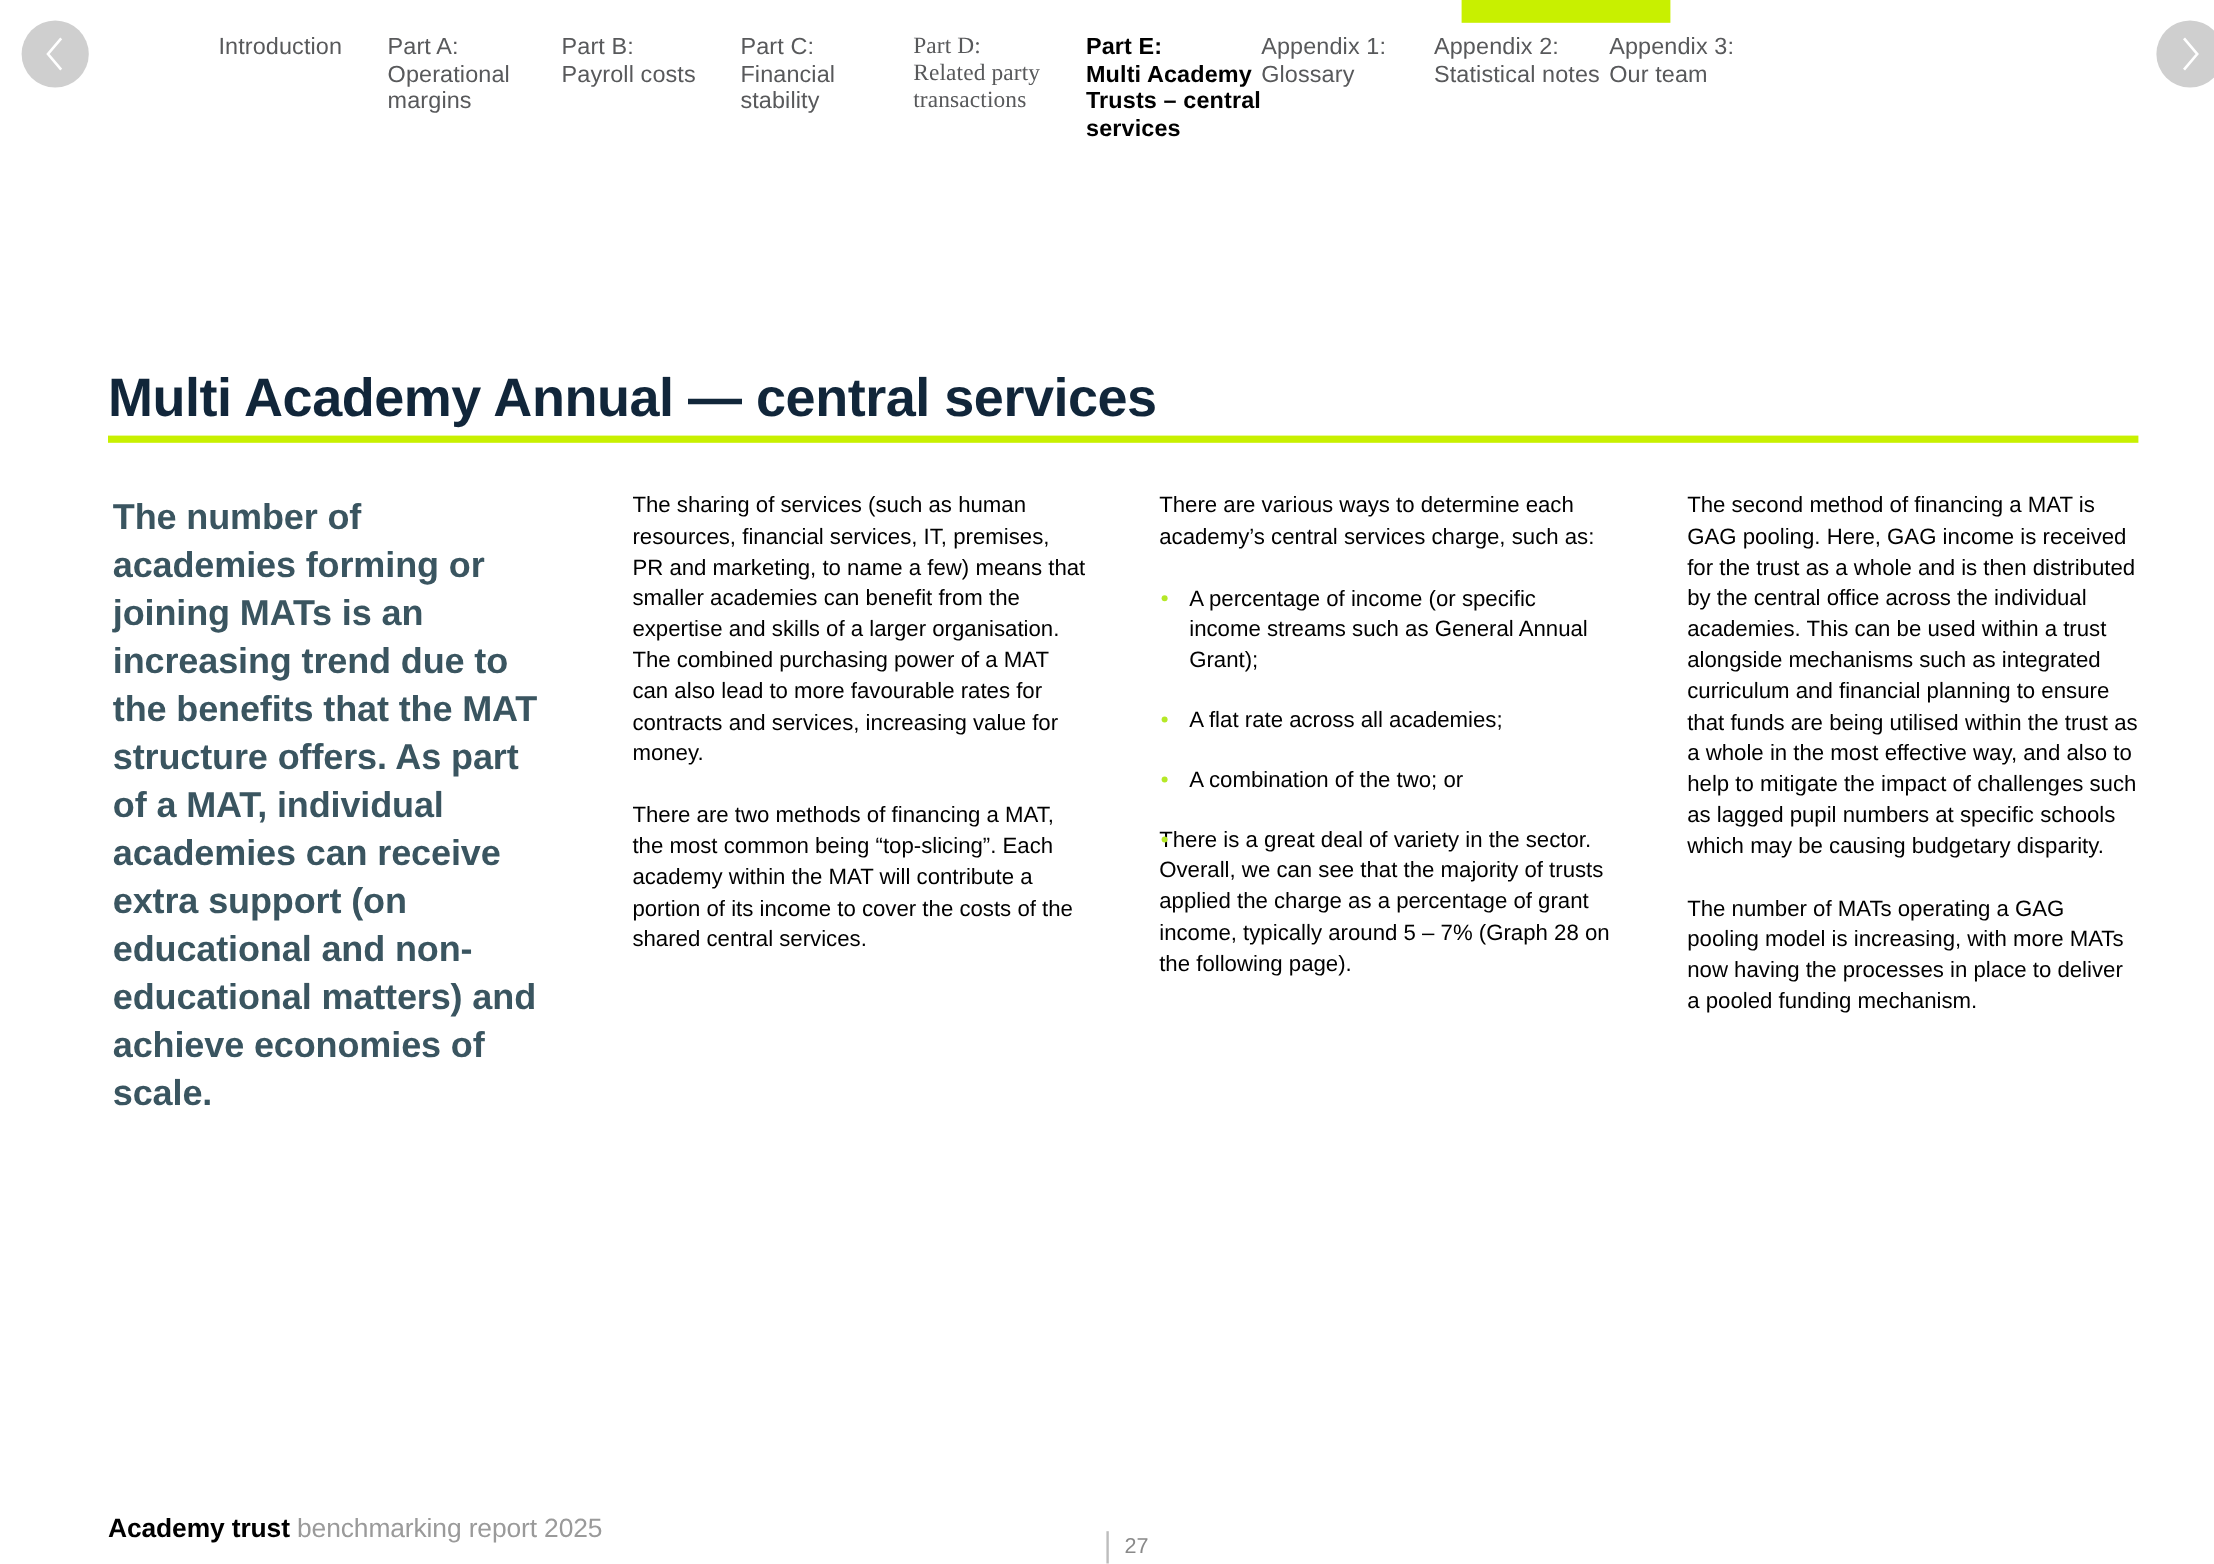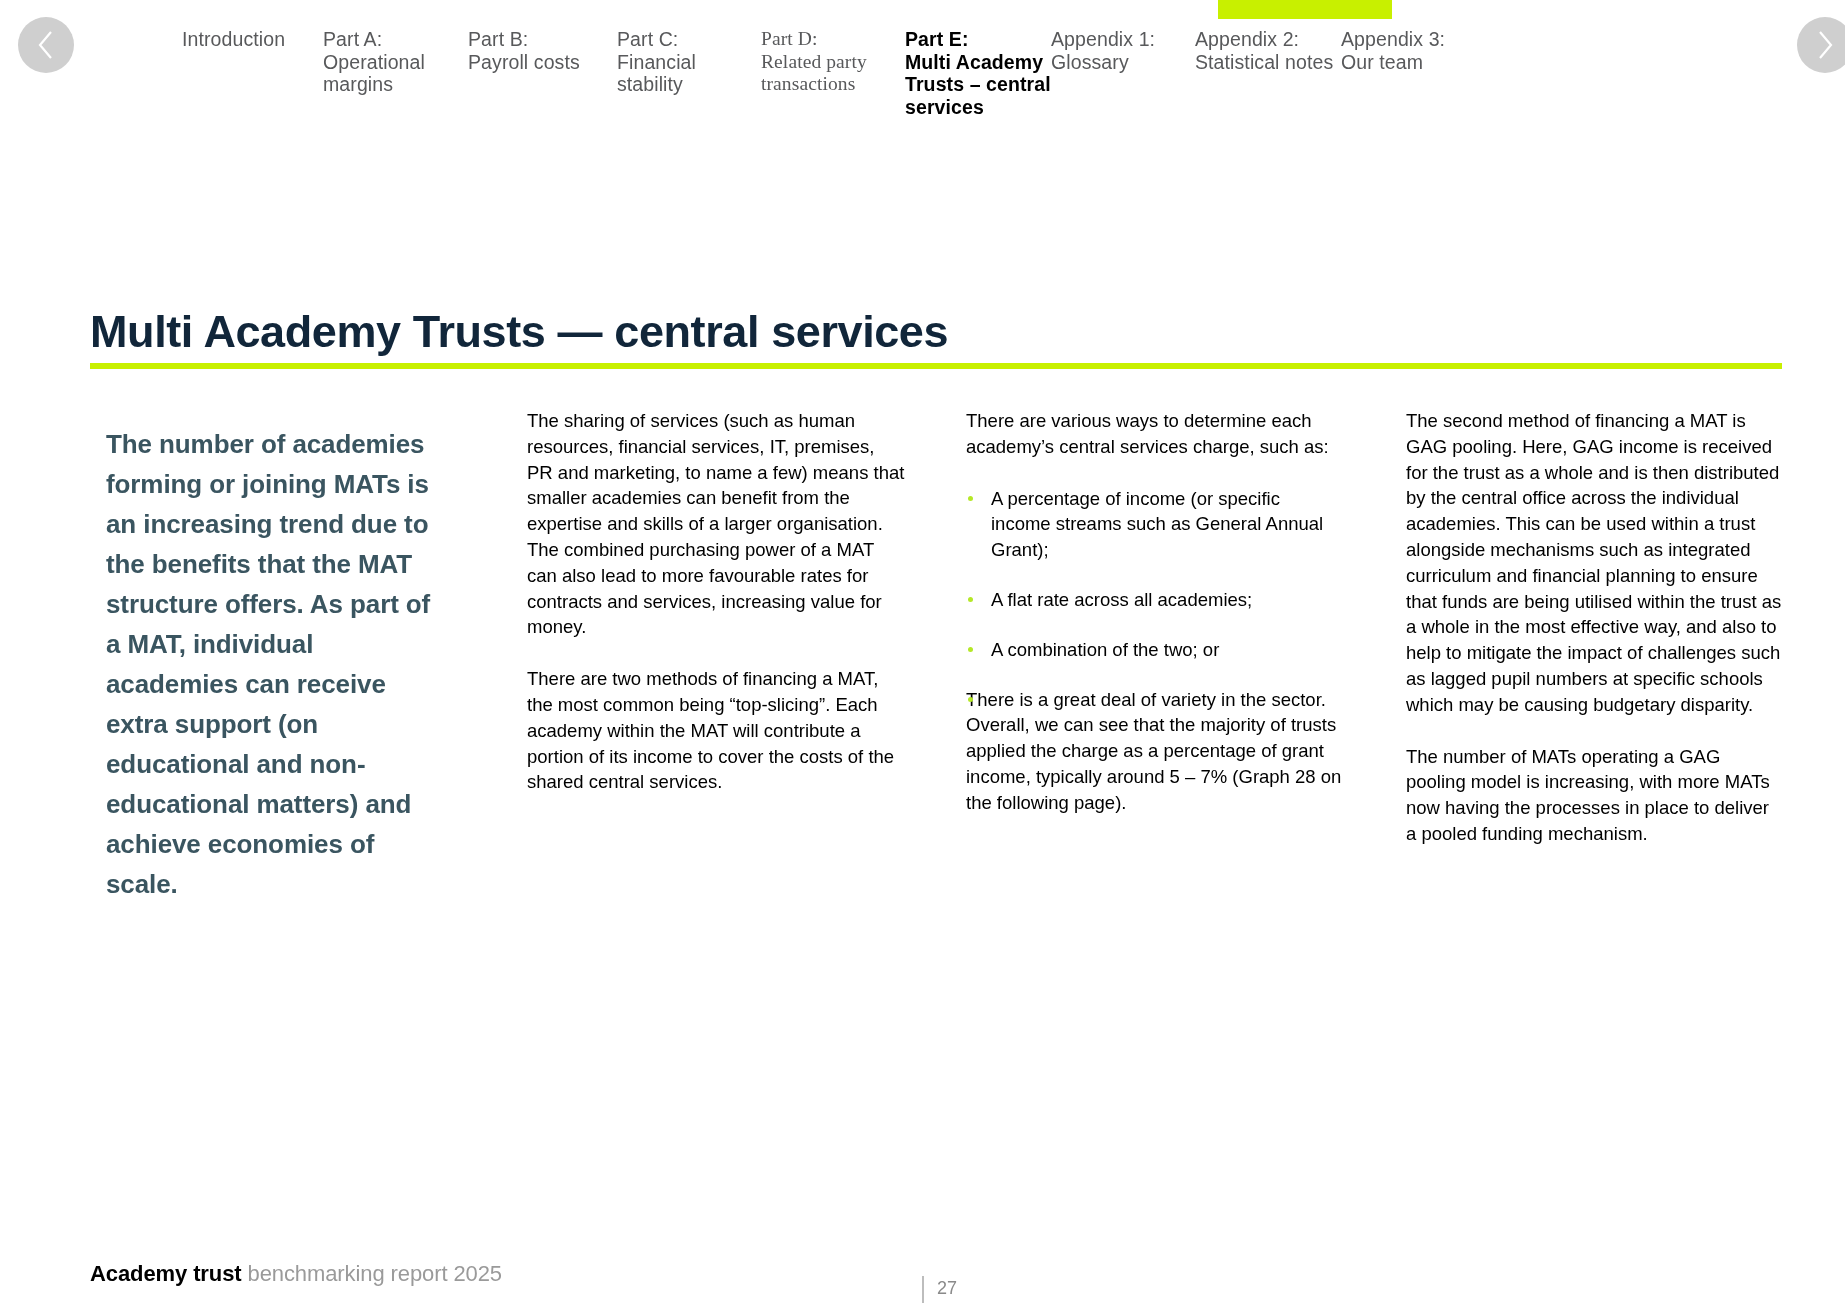--- a/index.html
+++ b/index.html
@@ -105,26 +105,26 @@
   .col {
     position: absolute;
     top: 0;
   }
   #col-1 { left: 0px;    width: 372px; }
   #col-2 { left: 437px;  width: 378px; }
   #col-3 { left: 876px;  width: 378px; }
   #col-4 { left: 1316px; width: 378px; }
 
   .lead {
-    font-size: 26px;
+    font-size: 30px;
     line-height: 40px;
     font-weight: bold;
     color: #3a5560;
     letter-spacing: -0.1px;
-    margin: 16px;
+    margin: 4px;
   }
 
   .para {
     font-size: 18.5px;
     line-height: 25.8px;
     color: #000000;
     margin: 0 0 26px 0;
   }
   .para:last-child { margin-bottom: 0; }
 
@@ -238,21 +238,21 @@
 services</div>
       <div class="nav-item" style="left: 873px;">Appendix 1:
 Glossary</div>
       <div class="nav-item" style="left: 1017px;">Appendix 2:
 Statistical notes</div>
       <div class="nav-item" style="left: 1163px;">Appendix 3:
 Our team</div>
     </div>
 </div>
 
-<h1 id="page-title"><span class="t-bold">Multi Academy Trusts — </span><span class="t-light">central services</span></h1>
+<h1 id="page-title"><span class="t-bold">Multi Academy Annual — </span><span class="t-light">central services</span></h1>
 
 <div id="title-rule"></div>
 
 <div id="columns">
 
   <div class="col" id="col-1">
     <p class="lead">The number of academies forming or joining MATs is an increasing trend due to the benefits that the MAT structure offers. As part of a MAT, individual academies can receive extra support (on educational and non-educational matters) and achieve economies of scale.</p>
   </div>
 
   <div class="col" id="col-2">

